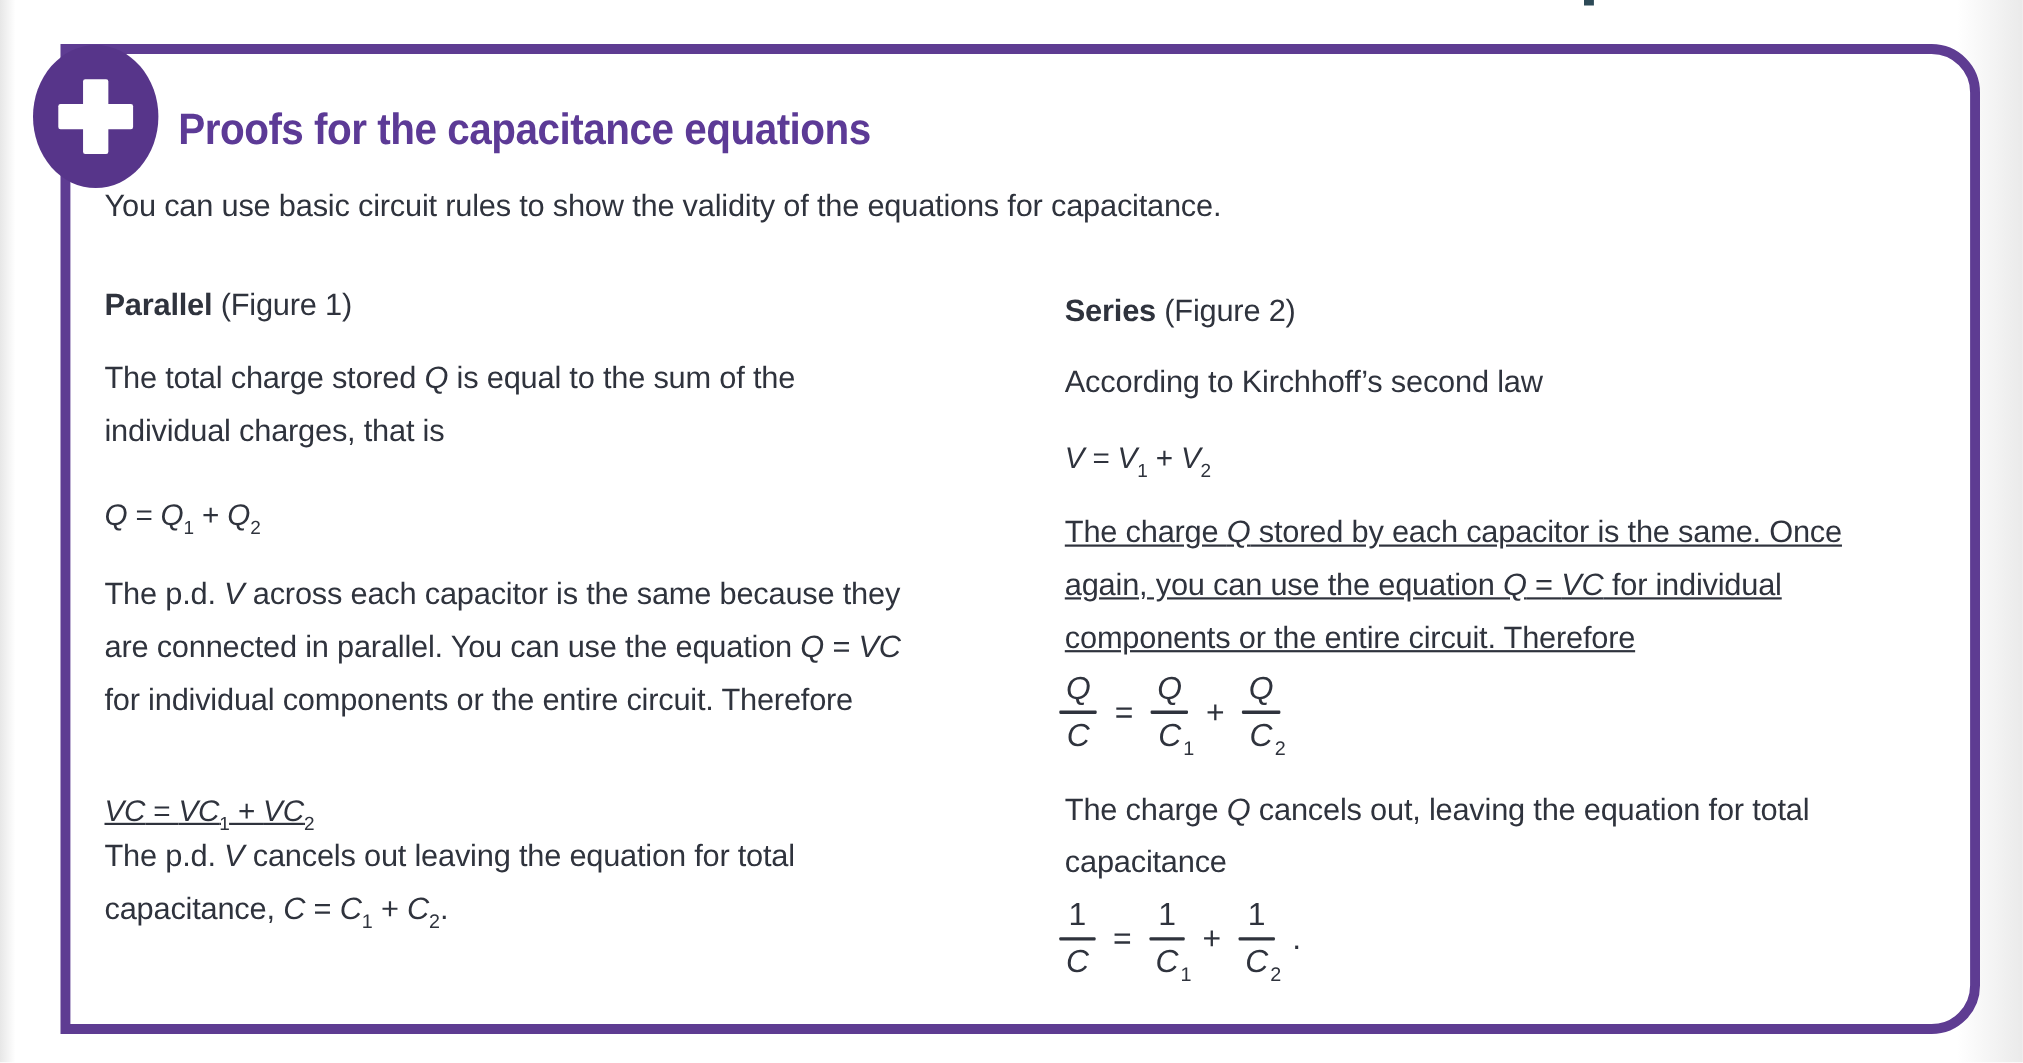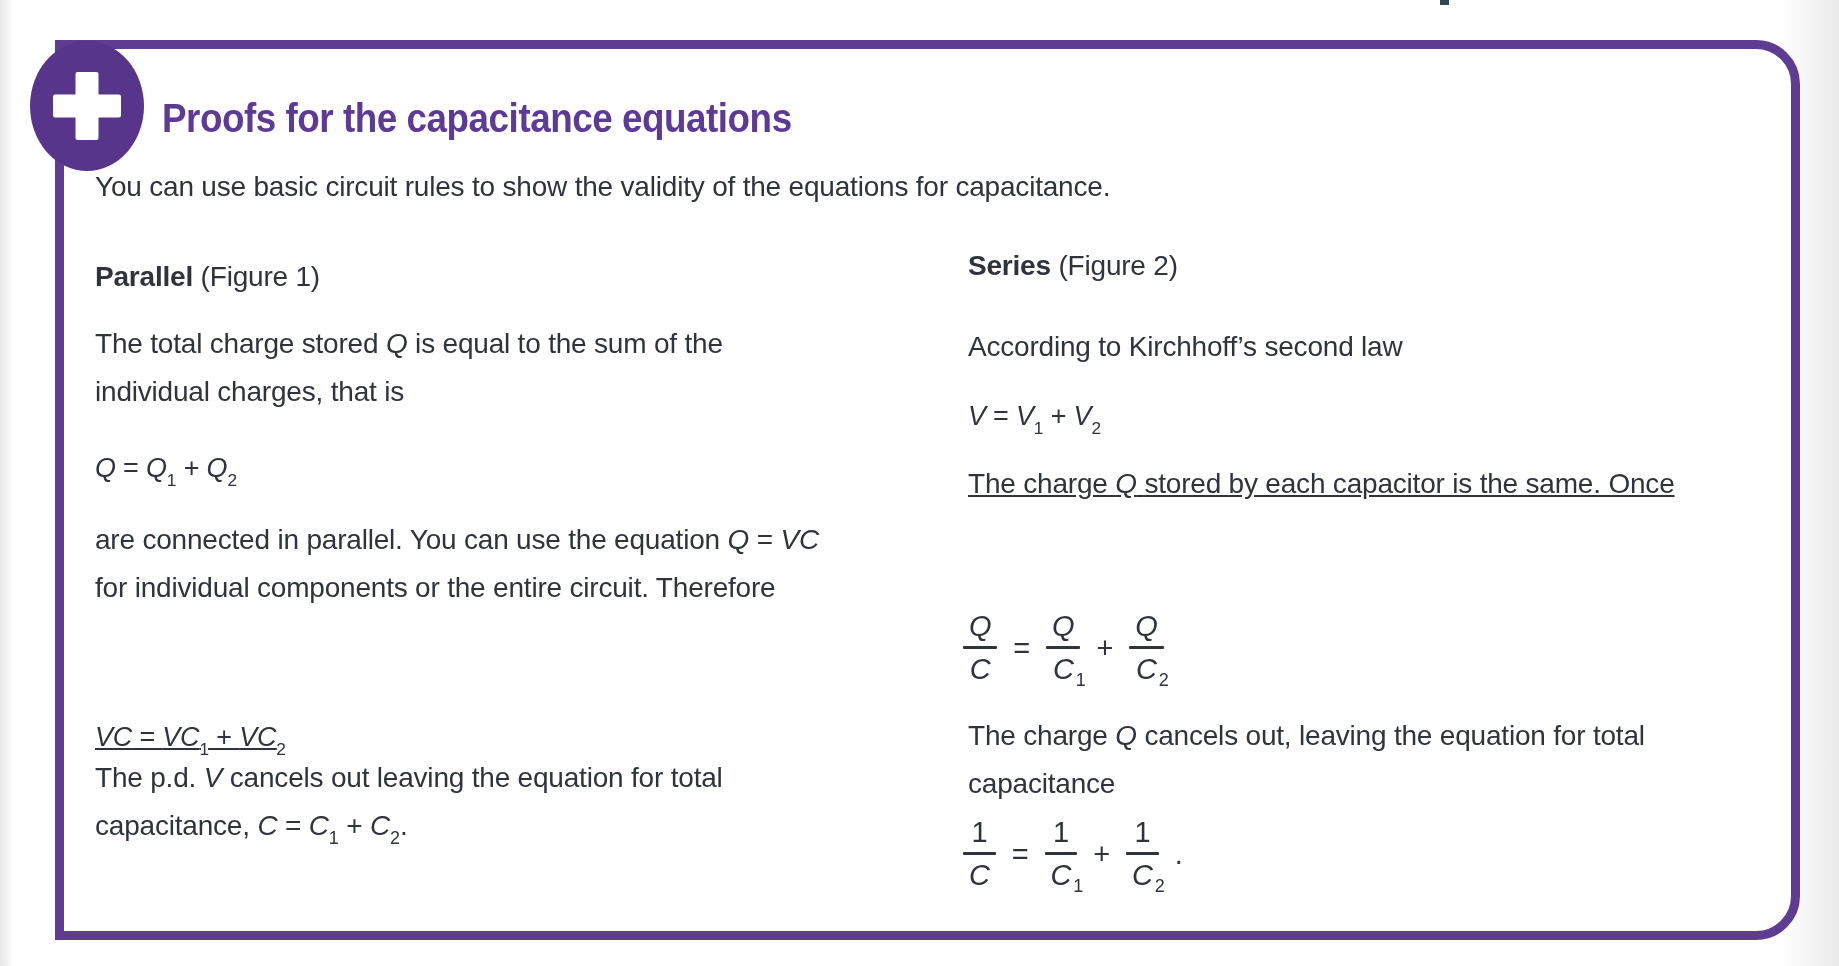--- a/index.html
+++ b/index.html
@@ -60,41 +60,44 @@
 <div class="abs nowrap" style="left:95px;top:261px;"><span class="b">Parallel</span><span> (Figure 1)</span></div>
 
 <div class="abs" style="left:95px;top:328px;">
   <div class="tline"><span>The total charge stored </span><span class="i">Q</span><span> is equal to the sum of the</span></div>
   <div class="tline"><span>individual charges, that is</span></div>
 </div>
 
 <div class="abs eq" style="left:95px;top:453px;"><span class="i">Q</span><span> = </span><span class="i">Q</span><span class="sub">1</span><span> + </span><span class="i">Q</span><span class="sub">2</span></div>
 
 <div class="abs" style="left:95px;top:524px;">
+  <div class="tline"><span>The p.d. </span><span class="i">V</span><span> across each capacitor is the same because they</span></div>
   <div class="tline"><span>are connected in parallel. You can use the equation </span><span class="i">Q</span><span> = </span><span class="i">VC</span></div>
   <div class="tline"><span>for individual components or the entire circuit. Therefore</span></div>
 </div>
 
 <div class="abs eq" style="left:95px;top:722px;text-decoration:underline;"><span class="i">VC</span><span> = </span><span class="i">VC</span><span class="sub">1</span><span> + </span><span class="i">VC</span><span class="sub">2</span></div>
 
 <div class="abs" style="left:95px;top:762px;">
   <div class="tline"><span>The p.d. </span><span class="i">V</span><span> cancels out leaving the equation for total</span></div>
   <div class="tline"><span>capacitance, </span><span class="i">C</span><span> = </span><span class="i">C</span><span class="sub">1</span><span> + </span><span class="i">C</span><span class="sub">2</span><span>.</span></div>
 </div>
 
-<div class="abs nowrap" style="left:968px;top:250px;"><span class="b">Series</span><span> (Figure 2)</span></div>
+<div class="abs nowrap" style="left:968px;top:267px;"><span class="b">Series</span><span> (Figure 2)</span></div>
 
 <div class="abs" style="left:968px;top:331px;text-align:center;">
   <div class="tline"><span>According to Kirchhoff’s second law</span></div>
 </div>
 
 <div class="abs eq" style="left:968px;top:401px;"><span class="i">V</span><span> = </span><span class="i">V</span><span class="sub">1</span><span> + </span><span class="i">V</span><span class="sub">2</span></div>
 
 <div class="abs" style="left:968px;top:468px;text-decoration:underline;">
   <div class="tline"><span>The charge </span><span class="i">Q</span><span> stored by each capacitor is the same. Once</span></div>
+  <div class="tline"><span>again, you can use the equation </span><span class="i">Q</span><span> = </span><span class="i">VC</span><span> for individual</span></div>
+  <div class="tline"><span>components or the entire circuit. Therefore</span></div>
 </div>
 
 <div class="abs eqf" style="left:963px;top:612px;">
     <span class="frac">
       <span class="fnum i">Q</span>
       <span class="fbar"></span>
       <span class="fdenw"><span class="fden i">C</span></span>
     </span>
     <span>=</span>
     <span class="frac">

